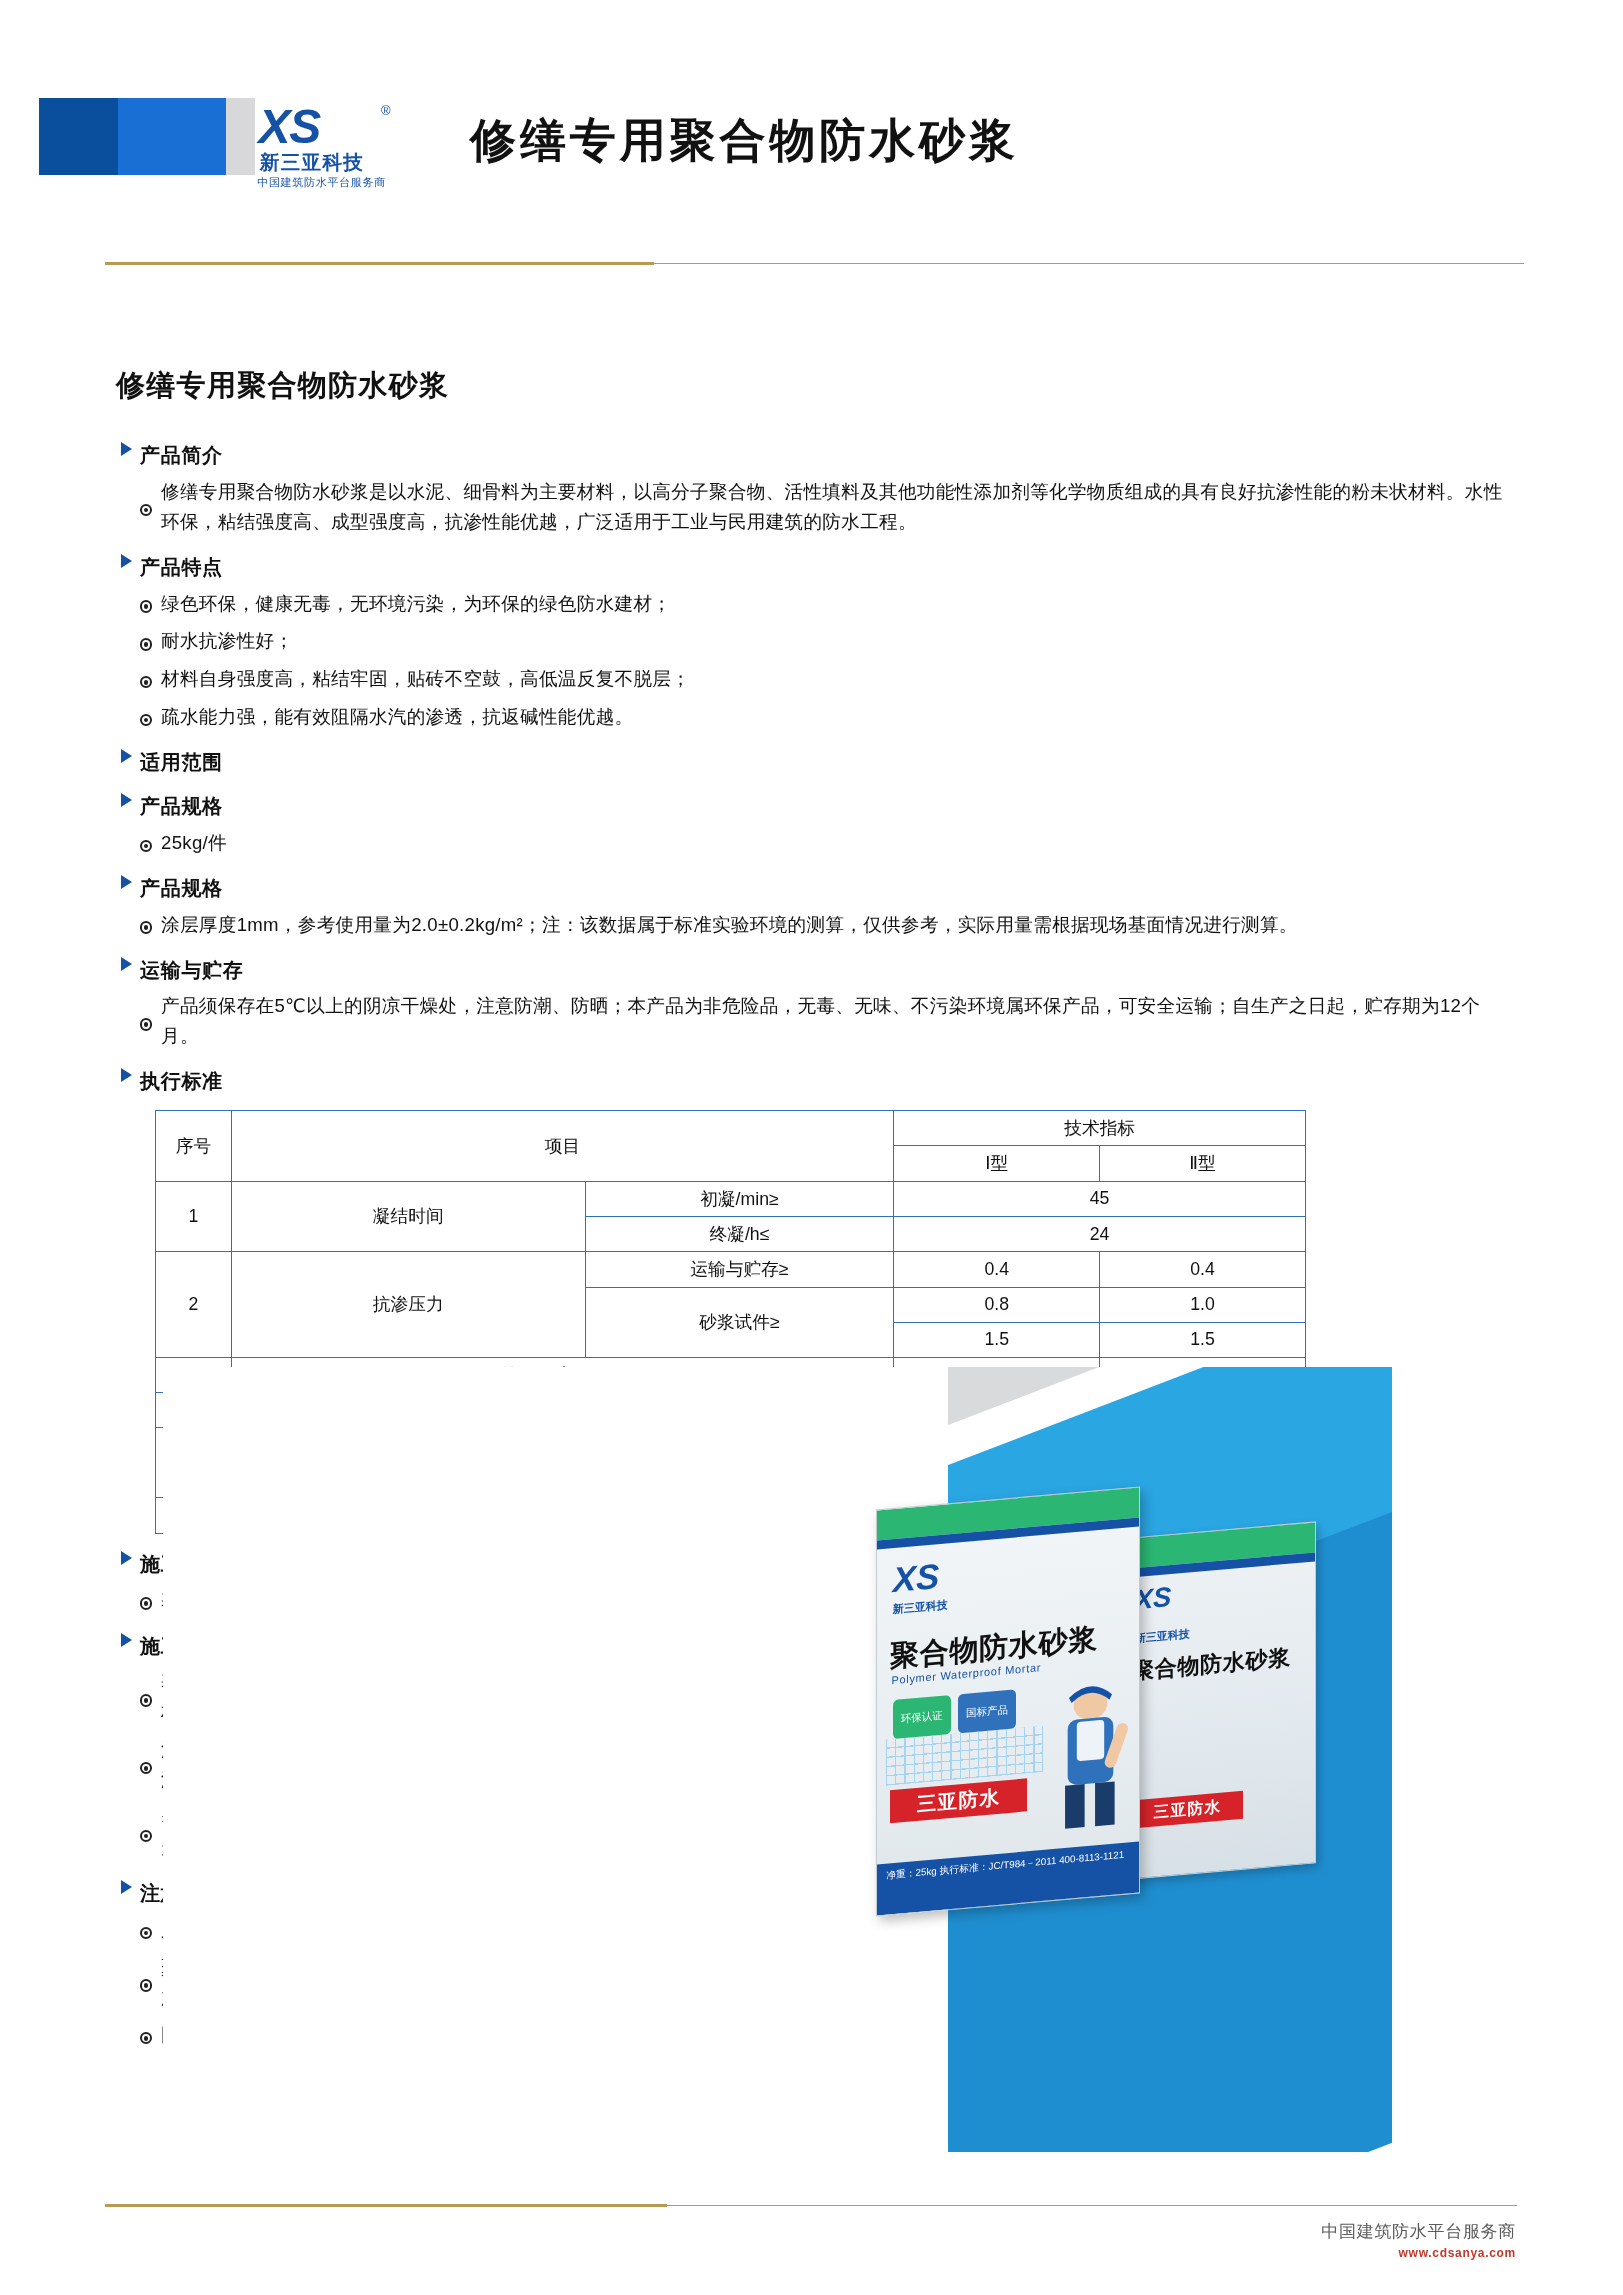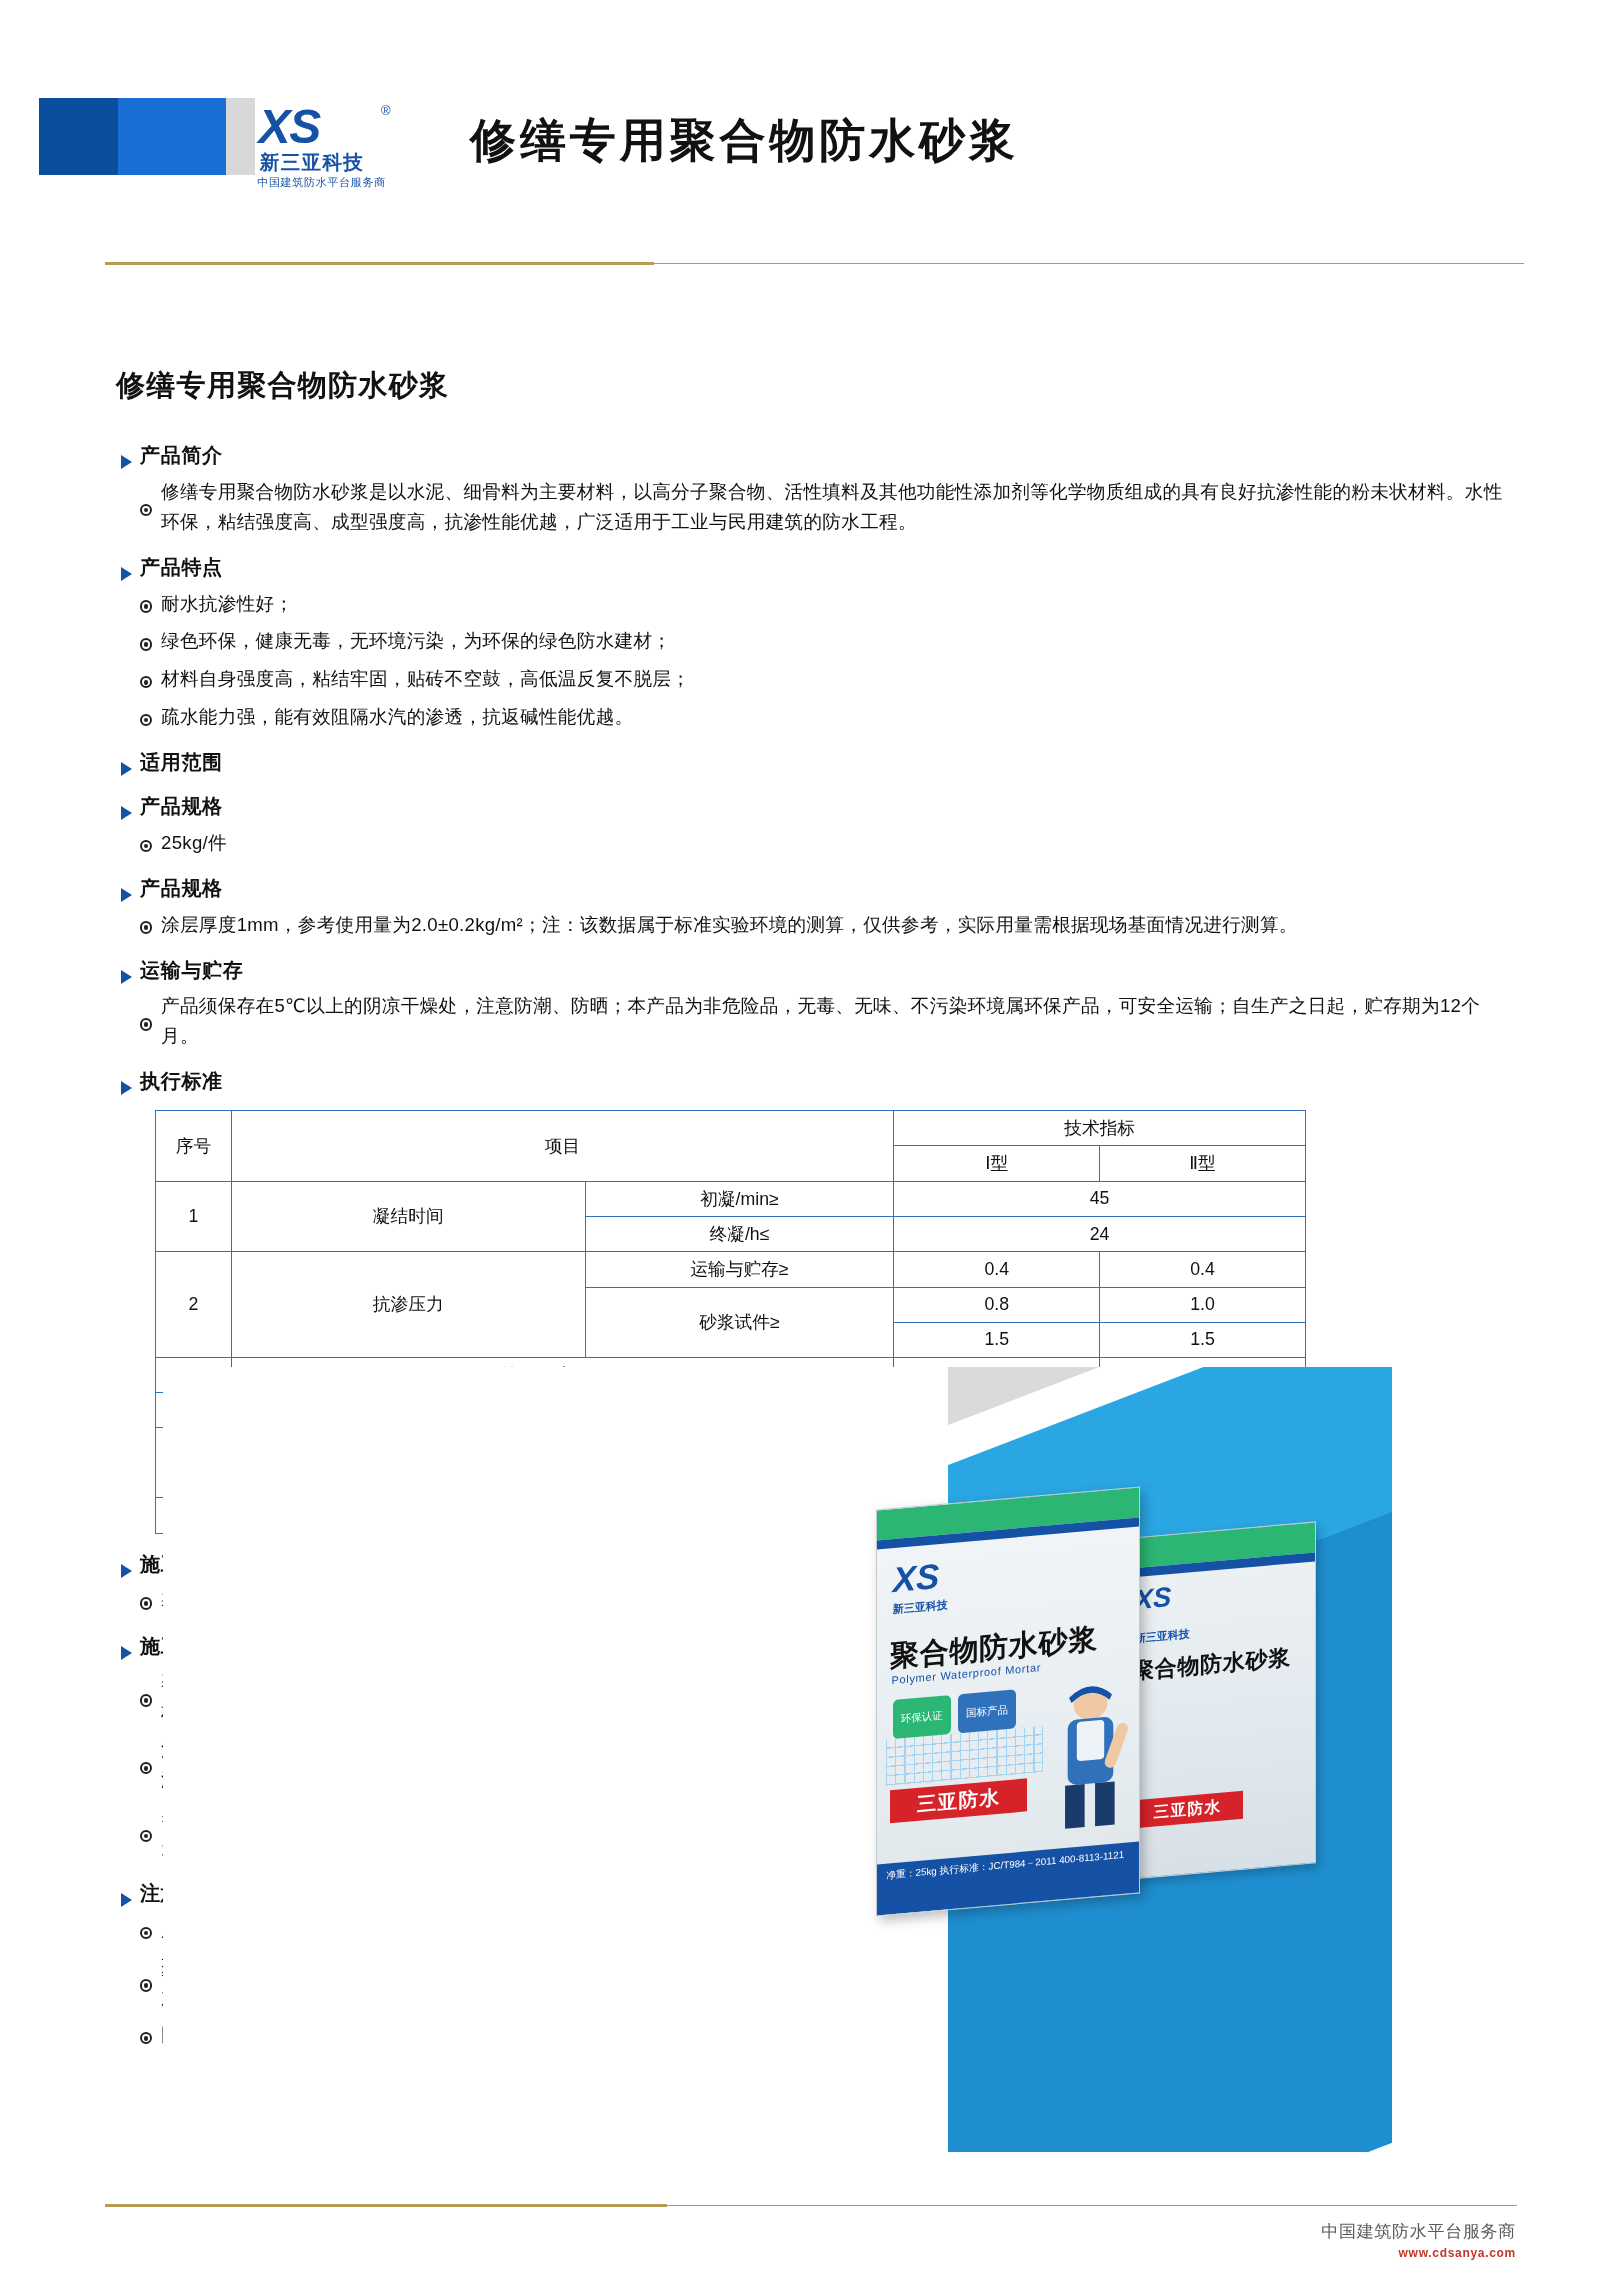--- a/index.html
+++ b/index.html
@@ -36,21 +36,21 @@
   .hdr-rule1{position:absolute;left:105px;top:262px;width:549px;height:3.3px;background:#b99a52;}
   .hdr-rule2{position:absolute;left:654px;top:263px;width:870px;height:1.3px;background:#b99a52;}
 
   
   .doc-title{
     position:absolute;left:116px;top:366px;
     font-size:29px;font-weight:bold;letter-spacing:1.3px;color:#111;
   }
   .content{position:absolute;left:116px;top:425px;width:1393px;}
   .sec-head{
-    display:flex;align-items:flex-end;margin-top:17px;margin-bottom:5.2px;
+    display:flex;align-items:flex-start;margin-top:17px;margin-bottom:5.2px;
   }
   .tri{
     width:0;height:0;border-left:11.8px solid #1552a6;
     border-top:7.2px solid transparent;border-bottom:7.2px solid transparent;
     margin-right:7.8px;margin-left:5.2px;
   }
   .sec-head-txt{font-size:20px;font-weight:bold;color:#111;letter-spacing:0.7px;}
   .bullet-row{display:flex;align-items:center;margin:7.8px 0 0 23.5px;}
   .bdot{
     flex:0 0 auto;margin-top:5.9px;margin-right:9.2px;
@@ -197,25 +197,25 @@
     <div class="bdot"></div>
     <div class="btxt">修缮专用聚合物防水砂浆是以水泥、细骨料为主要材料，以高分子聚合物、活性填料及其他功能性添加剂等化学物质组成的具有良好抗渗性能的粉未状材料。水性环保，粘结强度高、成型强度高，抗渗性能优越，广泛适用于工业与民用建筑的防水工程。</div>
   </div>
 
   <div class="sec-head">
     <div class="tri"></div>
     <div class="sec-head-txt">产品特点</div>
   </div>
   <div class="bullet-row">
     <div class="bdot"></div>
+    <div class="btxt">绿色环保，健康无毒，无环境污染，为环保的绿色防水建材；</div>
+  </div>
+  <div class="bullet-row">
+    <div class="bdot"></div>
     <div class="btxt">耐水抗渗性好；</div>
-  </div>
-  <div class="bullet-row">
-    <div class="bdot"></div>
-    <div class="btxt">绿色环保，健康无毒，无环境污染，为环保的绿色防水建材；</div>
   </div>
   <div class="bullet-row">
     <div class="bdot"></div>
     <div class="btxt">材料自身强度高，粘结牢固，贴砖不空鼓，高低温反复不脱层；</div>
   </div>
   <div class="bullet-row">
     <div class="bdot"></div>
     <div class="btxt">疏水能力强，能有效阻隔水汽的渗透，抗返碱性能优越。</div>
   </div>
 

